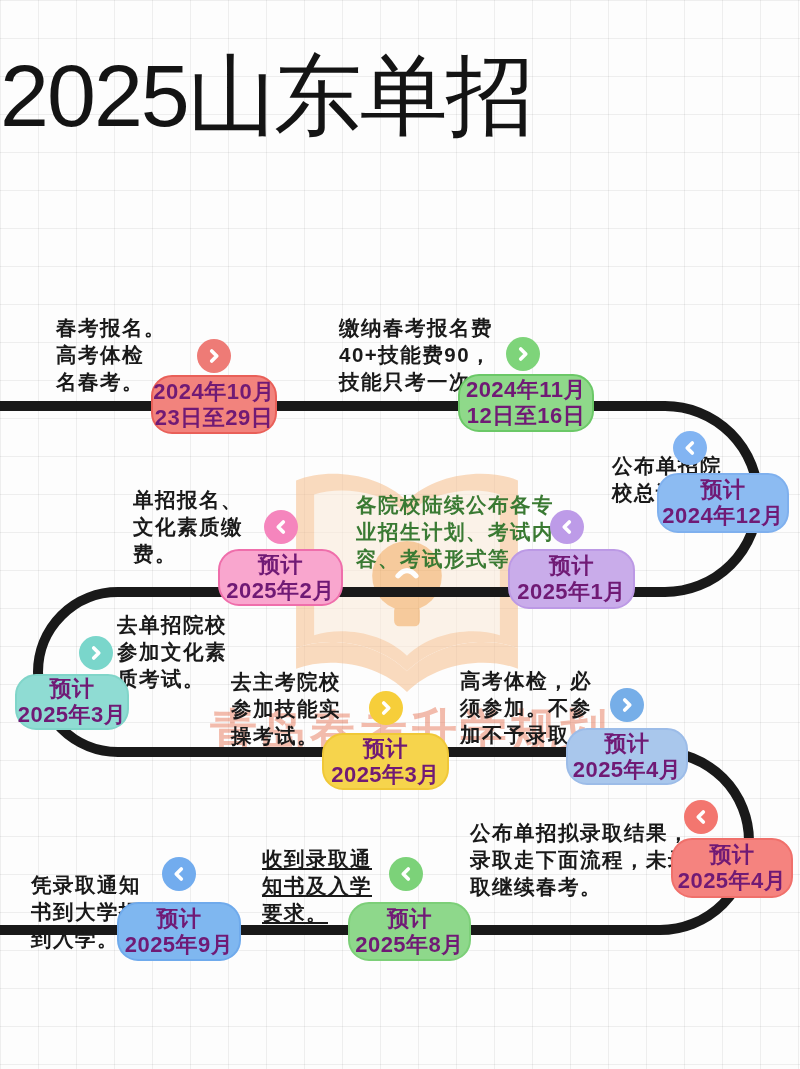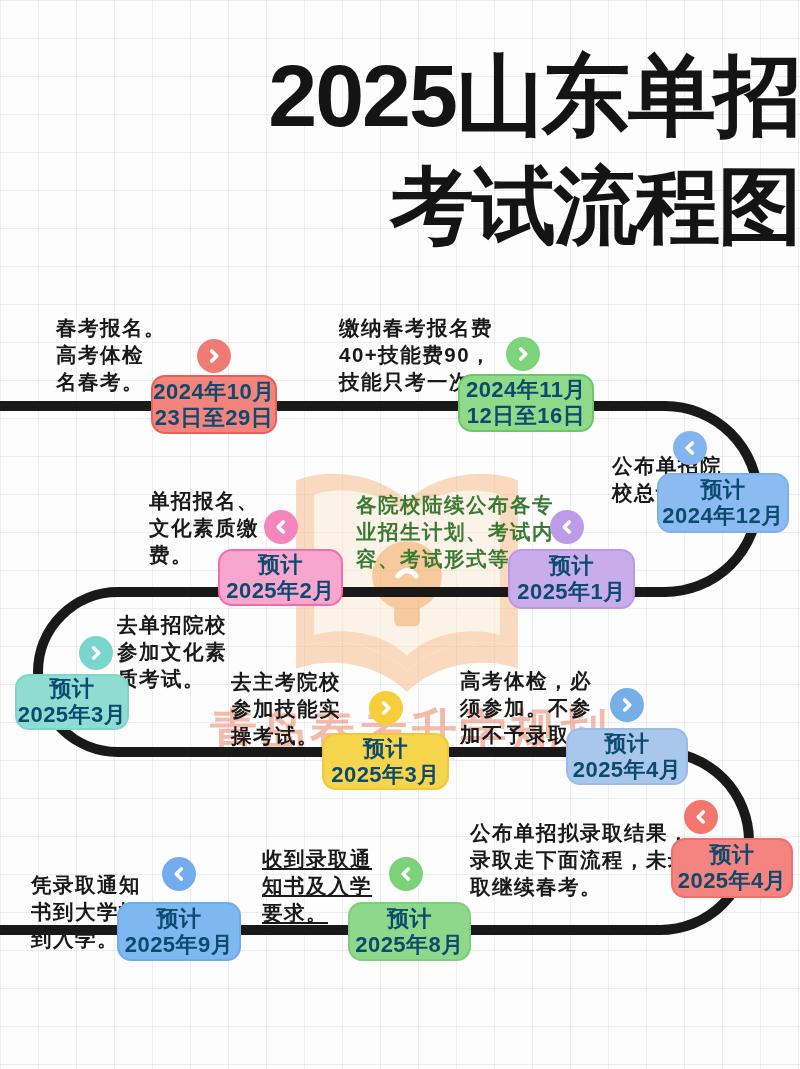--- a/index.html
+++ b/index.html
@@ -6,22 +6,22 @@
   body{font-family:"Liberation Sans","DejaVu Sans",sans-serif;}
   #canvas{
     position:relative;width:800px;height:1069px;overflow:hidden;
     background-color:#fdfdfd;
     background-image:
       linear-gradient(rgba(0,0,0,0.06) 1px, transparent 1px),
       linear-gradient(90deg, rgba(0,0,0,0.06) 1px, transparent 1px);
     background-size:38px 38px;
   }
   .title{
-    position:absolute;left:0;width:800px;text-align:right;
-    font-weight:700;color:#141414;letter-spacing:-2px;line-height:1.0;
+    position:absolute;left:0;width:800px;text-align:left;
+    font-weight:400;color:#141414;letter-spacing:-2px;line-height:1.0;
   }
   #title-line1{top:52px;font-size:88px;}
   #title-line2{top:164px;font-size:84px;}
   
   #wm-book{position:absolute;left:278px;top:452px;width:258px;height:258px;opacity:0.55;}
   #wm-text{
     position:absolute;left:210px;top:700px;width:420px;
     font-size:47px;font-weight:800;letter-spacing:3px;white-space:nowrap;
     opacity:0.38;
   }
@@ -33,23 +33,23 @@
     font-size:20.5px;line-height:27px;font-weight:600;letter-spacing:1.5px;
   }
   .arrow{
     position:absolute;width:34px;height:34px;border-radius:50%;
     display:flex;align-items:center;justify-content:center;
   }
   .arrow svg{width:22px;height:22px;}
   .arrow svg path{stroke:#ffffff;stroke-width:4;fill:none;stroke-linecap:round;stroke-linejoin:round;}
   .arrow.left svg{transform:rotate(180deg);}
   .badge{
-    position:absolute;border-radius:14px;box-sizing:border-box;
+    position:absolute;border-radius:21px;box-sizing:border-box;
     display:flex;flex-direction:column;align-items:center;justify-content:center;
-    font-size:22px;line-height:26px;font-weight:700;color:#0c4a6e;
+    font-size:22px;line-height:26px;font-weight:700;color:#701a75;
     letter-spacing:0.5px;text-align:center;
   }
 </style>
 </head>
 <body>
 
 <div id="canvas">
 
   <svg id="wm-book" viewBox="0 0 200 200">
     <path id="wm-cover" d="M100 38 C 78 16, 38 12, 14 22 L14 152 C 40 142, 78 148, 100 170 C 122 148, 160 142, 186 152 L186 22 C 162 12, 122 16, 100 38 Z" fill="#f6be8c"></path>
@@ -60,21 +60,20 @@
     <path d="M93 96 q7 -8 14 0" stroke="#ffffff" stroke-width="4" fill="none" stroke-linecap="round"></path>
   </svg>
 
   <div id="wm-text" style="color: rgb(226, 83, 43);">青岛春考升学规划</div>
 
   <svg id="path-svg" viewBox="0 0 800 1069">
     <path id="snake" d="M 0 406 H 665 A 93 93 0 0 1 665 592 H 118 A 80 80 0 0 0 118 752 H 660 A 89 89 0 0 1 660 930 H 0" fill="none" stroke-width="10" stroke-linecap="round" stroke="#191919"></path>
   </svg>
 
   <div class="title" id="title-line1">2025山东单招</div>
-  <div class="title" id="title-line2">考试流程图</div>
 
   <div id="steps">
   <div class="step">
     <div class="desc" style="left: 56px; top: 314px; width: 130px; color: rgb(26, 26, 26);">春考报名。
 高考体检
 名春考。</div>
     <div class="arrow" style="left: 197px; top: 339px; background: rgb(238, 123, 118);">
       <svg viewBox="0 0 24 24">
             <path d="M9.5 6.5 L15 12 L9.5 17.5"></path>
           </svg>
@@ -123,21 +122,21 @@
             <path d="M9.5 6.5 L15 12 L9.5 17.5"></path>
           </svg>
     </div>
     <div class="badge" style="left: 508px; top: 549px; width: 127px; height: 60px; background: rgb(201, 172, 234); border: 2.5px solid rgb(188, 153, 229);">
       <div class="badge-line1">预计</div>
       <div class="badge-line2">2025年1月</div>
     </div>
   </div>
 
   <div class="step">
-    <div class="desc" style="left: 149px; top: 487px; width: 130px; color: rgb(26, 26, 26);">单招报名、
+    <div class="desc" style="left: 133px; top: 487px; width: 130px; color: rgb(26, 26, 26); font-family: Liberation Serif, serif;">单招报名、
 文化素质缴
 费。</div>
     <div class="arrow left" style="left: 264px; top: 510px; background: rgb(245, 133, 189);">
       <svg viewBox="0 0 24 24">
             <path d="M9.5 6.5 L15 12 L9.5 17.5"></path>
           </svg>
     </div>
     <div class="badge" style="left: 218px; top: 549px; width: 125px; height: 57px; background: rgb(249, 166, 206); border: 2.5px solid rgb(239, 110, 171);">
       <div class="badge-line1">预计</div>
       <div class="badge-line2">2025年2月</div>

